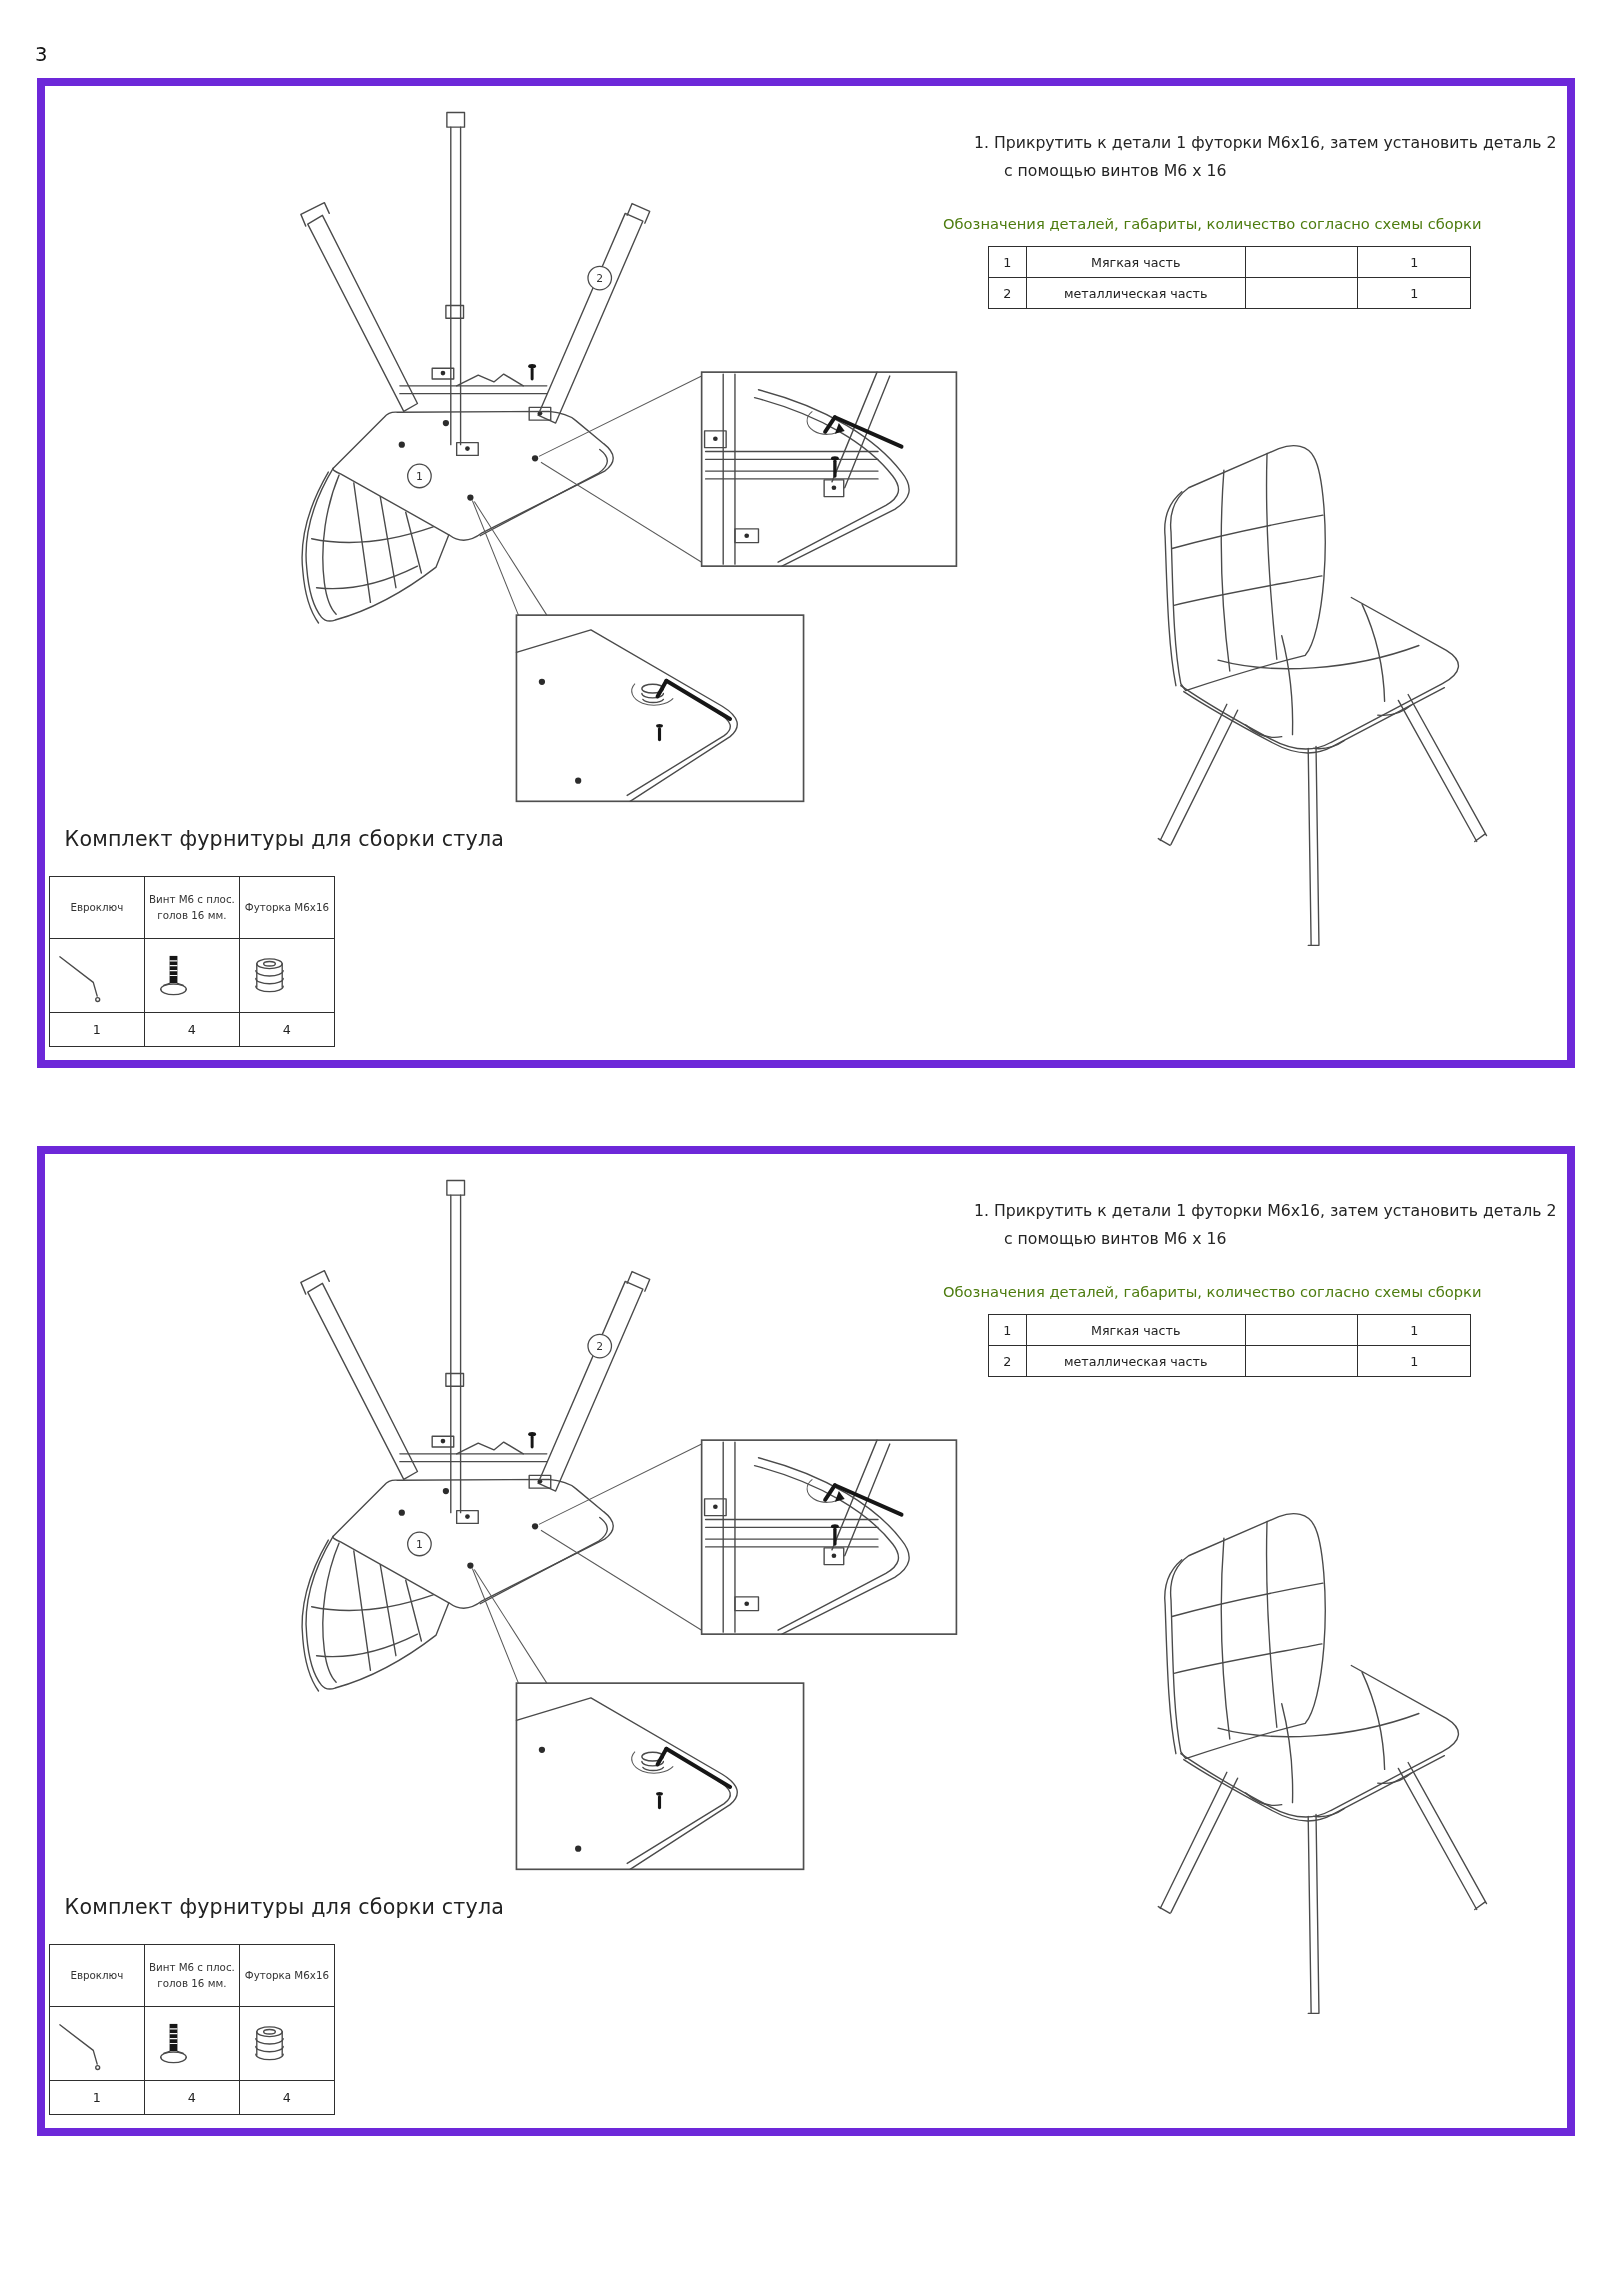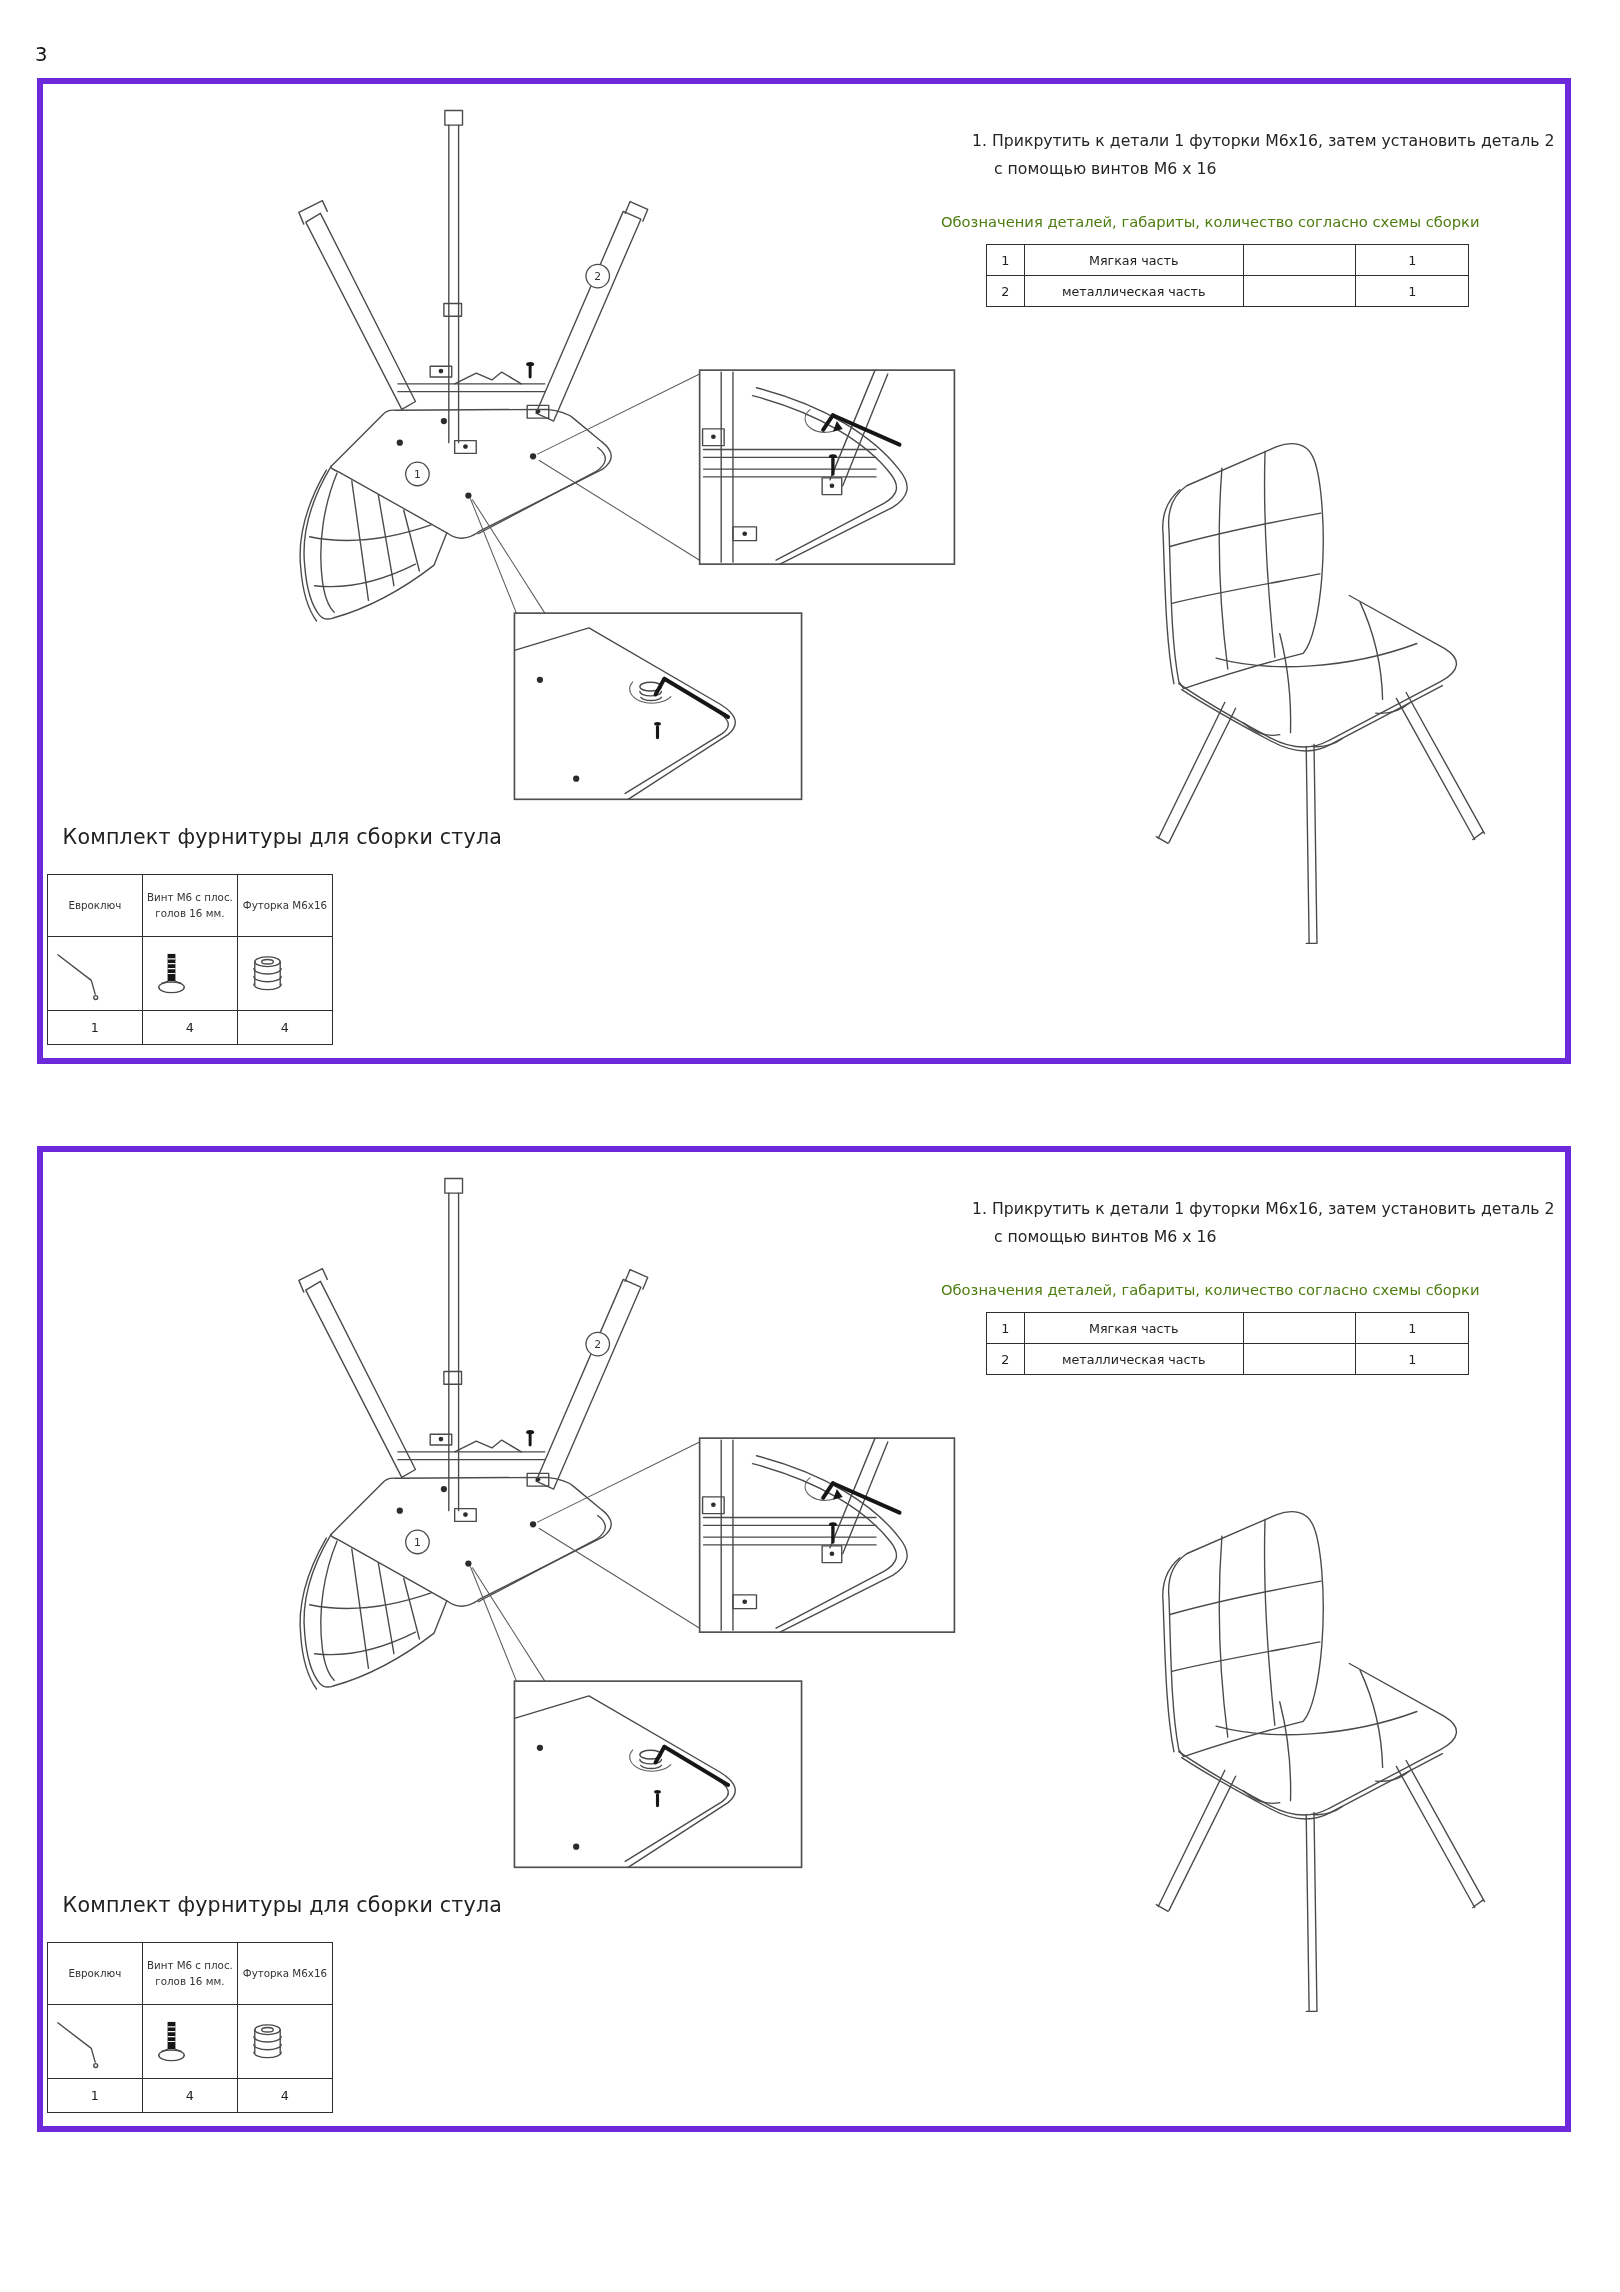--- a/index.html
+++ b/index.html
@@ -1,23 +1,23 @@
 <!DOCTYPE html>
 <html><head>
 <meta charset="utf-8">
 <style>
   html,body{margin:0;padding:0;background:#ffffff;}
   body{width:1620px;height:2293px;position:relative;font-family:"DejaVu Sans",sans-serif;color:#1f1f1f;}
   .page-number{position:absolute;left:35px;top:43px;font-size:19.6px;color:#111;}
-  .panel{position:absolute;left:37px;width:1522px;height:974px;border:6px solid #6d28d9;background:#fff;}
+  .panel{position:absolute;left:37px;width:1522px;height:974px;border:8px solid #6d28d9;background:#fff;}
   .panel-1{top:78px;}
   .panel-2{top:1146px;}
   .scene{position:absolute;left:0;top:0;width:1522px;height:974px;}
   .instruction{position:absolute;left:929px;top:43px;width:588px;font-size:15.7px;line-height:1.8;color:#242424;}
-  .instruction .line2{margin-left:22px;}
+  .instruction .line2{margin-left:30px;}
   .note{position:absolute;left:898px;top:129px;width:608px;font-size:14.7px;color:#4d7c0f;}
   table{border-collapse:collapse;}
   .parts-table{position:absolute;left:943px;top:160px;}
   .parts-table td{border:1.6px solid #2e2e2e;height:30px;font-size:12.7px;text-align:center;padding:0 3.9px;color:#222;}
   .parts-table .c-num{width:29px;}
   .parts-table .c-name{width:210px;}
   .parts-table .c-dims{width:104px;}
   .parts-table .c-qty{width:104px;}
   .hw-title{position:absolute;left:19.6px;top:741px;font-size:20.6px;color:#222;letter-spacing:0.2px;text-align:center;}
   .hw-table{position:absolute;left:3.9px;top:790px;}

